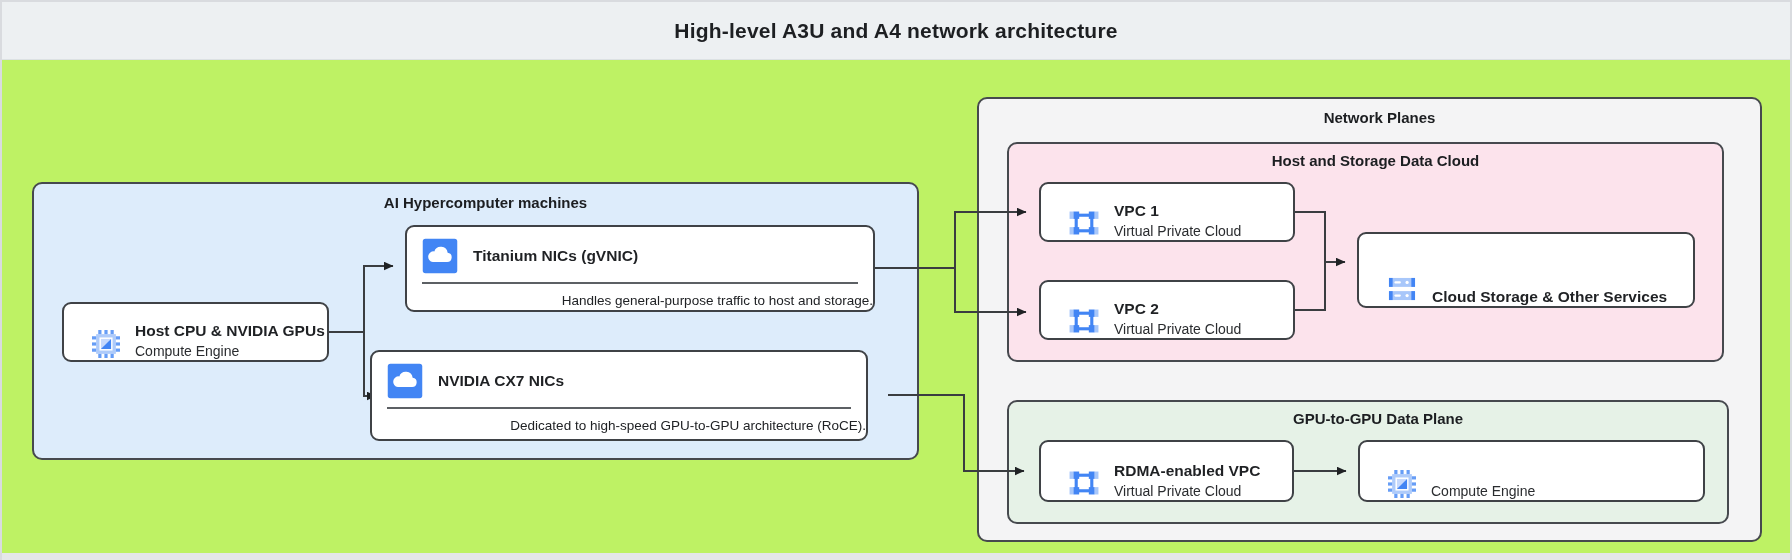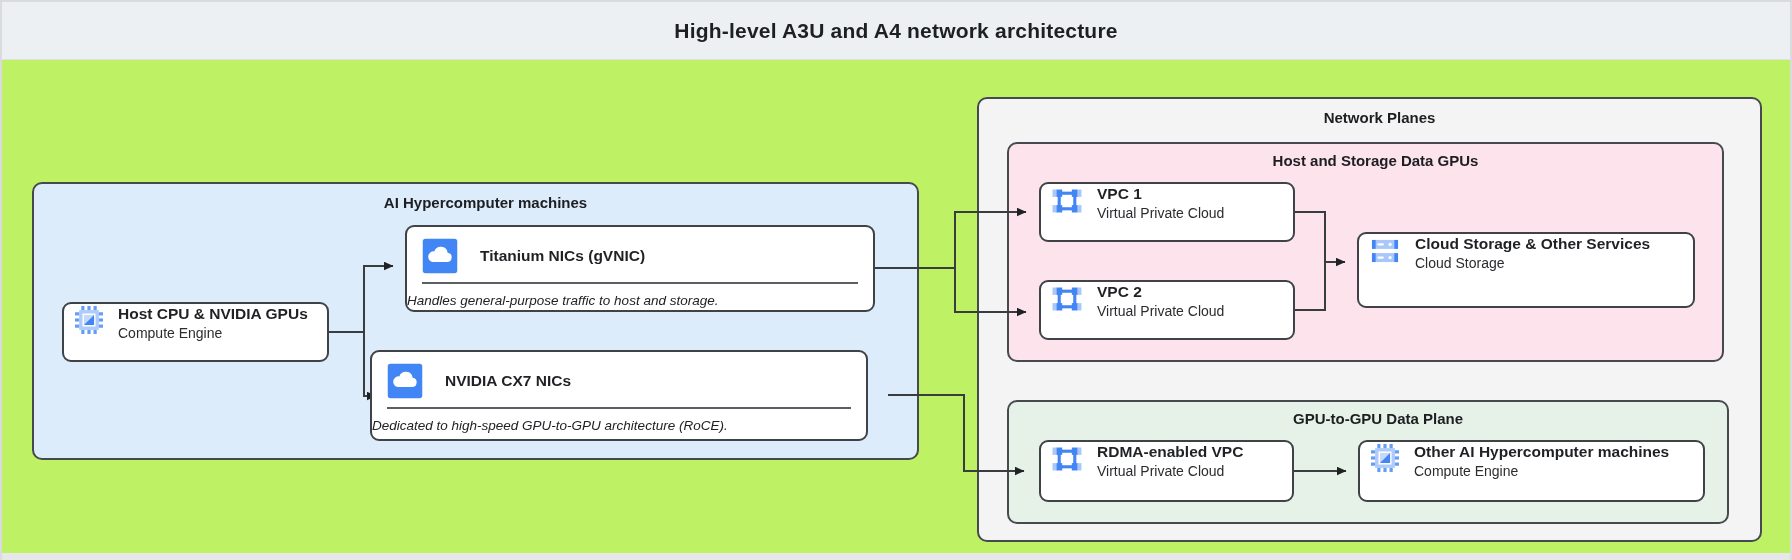--- a/index.html
+++ b/index.html
@@ -26,46 +26,46 @@
   .g-pink     { left:1005px;top:140px; width:717px; height:220px; background:#fce3ec; }
   .g-green    { left:1005px;top:398px; width:722px; height:124px; background:#e6f2e7; }
   .g-pink .group-label, .g-green .group-label { top:8px; }
 
   
   svg.wires { position:absolute; left:0; top:0; z-index:5; }
   .conn { stroke:#3a3d40; stroke-width:2; fill:none; }
 
   
   .node { position:absolute; background:#fff; border:2px solid #3f4246; border-radius:9px; box-sizing:border-box; z-index:10; }
-  .std  { display:flex; align-items:flex-start; padding-left:9px; gap:13px; }
+  .std  { display:flex; align-items:flex-end; padding-left:26px; gap:13px; }
   .ntitle { font-size:15.5px; font-weight:bold; color:#1f2124; line-height:1.25; white-space:nowrap; }
   .nsub   { font-size:14px; color:#2a2c2f; line-height:1.3; margin-top:1px; white-space:nowrap; }
   .nicon  { display:inline-flex; flex:0 0 auto; }
 
-  .nic .nic-head { display:flex; align-items:center; gap:22px; padding:11px 15px 0 15px; }
+  .nic .nic-head { display:flex; align-items:center; gap:15px; padding:11px 15px 0 15px; }
   .nic .divider  { height:2px; background:#5c6064; margin:8px 15px 0 15px; }
-  .nic .ndesc    { text-align:left; font-size:13.5px; color:#202225; margin-top:9px;font-style:italic; }
+  .nic .ndesc    { text-align:right; font-size:13.5px; color:#202225; margin-top:9px; }
 </style>
 </head>
 <body>
 
 <div class="page">
 
   <div class="header">
     <div class="header-title">High-level A3U and A4 network architecture</div>
   </div>
 
   <div class="group g-machines">
     <div class="group-label">AI Hypercomputer machines</div>
   </div>
   <div class="group g-planes">
     <div class="group-label">Network Planes</div>
   </div>
   <div class="group g-pink">
-    <div class="group-label">Host and Storage Data GPUs</div>
+    <div class="group-label">Host and Storage Data Cloud</div>
   </div>
   <div class="group g-green">
     <div class="group-label">GPU-to-GPU Data Plane</div>
   </div>
 
   <svg class="wires" width="1792" height="560" viewBox="0 0 1792 560">
     <defs>
       <marker id="arrow" markerWidth="11" markerHeight="10" refX="9.5" refY="4.5" orient="auto" markerUnits="userSpaceOnUse">
         <path d="M0,0 L10,4.5 L0,9 Z" fill="#1f2224"></path>
       </marker>
@@ -199,21 +199,20 @@
           <rect x="2.8" y="13.5" width="18.4" height="6.3" fill="#a8c7fa"></rect>
           <rect x="2.8" y="13.5" width="2.6" height="6.3" fill="#4285f4"></rect>
           <rect x="18.6" y="13.5" width="2.6" height="6.3" fill="#4285f4"></rect>
           <rect x="6.6" y="15.9" width="4.6" height="1.5" rx="0.75" fill="#ffffff"></rect>
           <circle cx="15.6" cy="16.65" r="1.15" fill="#ffffff"></circle>
         </g>
       </svg>
     </span>
     <div class="ntext">
       <div class="ntitle">Cloud Storage &amp; Other Services</div>
-      <div class="nsub">Cloud Storage</div>
     </div>
   </div>
 
   <div class="node std" style="left:1037px;top:438px;width:255px;height:62px">
     <span class="nicon">
       <svg width="34" height="34" viewBox="0 0 24 24">
         <rect x="6.5" y="6.5" width="11" height="11" fill="none" stroke="#4285f4" stroke-width="2.2"></rect>
         <g fill="#a8c7fa">
             <rect x="1.8" y="3.9" width="2.9" height="5.2"></rect>
             <rect x="19.3" y="3.9" width="2.9" height="5.2"></rect>
@@ -251,19 +250,18 @@
             <rect x="19.1" y="10.8" width="3.4" height="2.4"></rect>
             <rect x="19.1" y="15.4" width="3.4" height="2.4"></rect>
         </g>
         <rect x="4.6" y="4.6" width="14.8" height="14.8" fill="#aecbfa"></rect>
         <rect x="7.1" y="7.1" width="9.8" height="9.8" fill="#ffffff"></rect>
         <rect x="8.2" y="8.2" width="7.6" height="7.6" fill="#c6d9fc"></rect>
         <polygon points="8.2,15.8 15.8,8.2 15.8,15.8" fill="#4285f4"></polygon>
       </svg>
     </span>
     <div class="ntext">
-      <div class="ntitle">Other AI Hypercomputer machines</div>
       <div class="nsub">Compute Engine</div>
     </div>
   </div>
 
   <div class="bottom-edge"></div>
 </div>
 
 </body></html>

